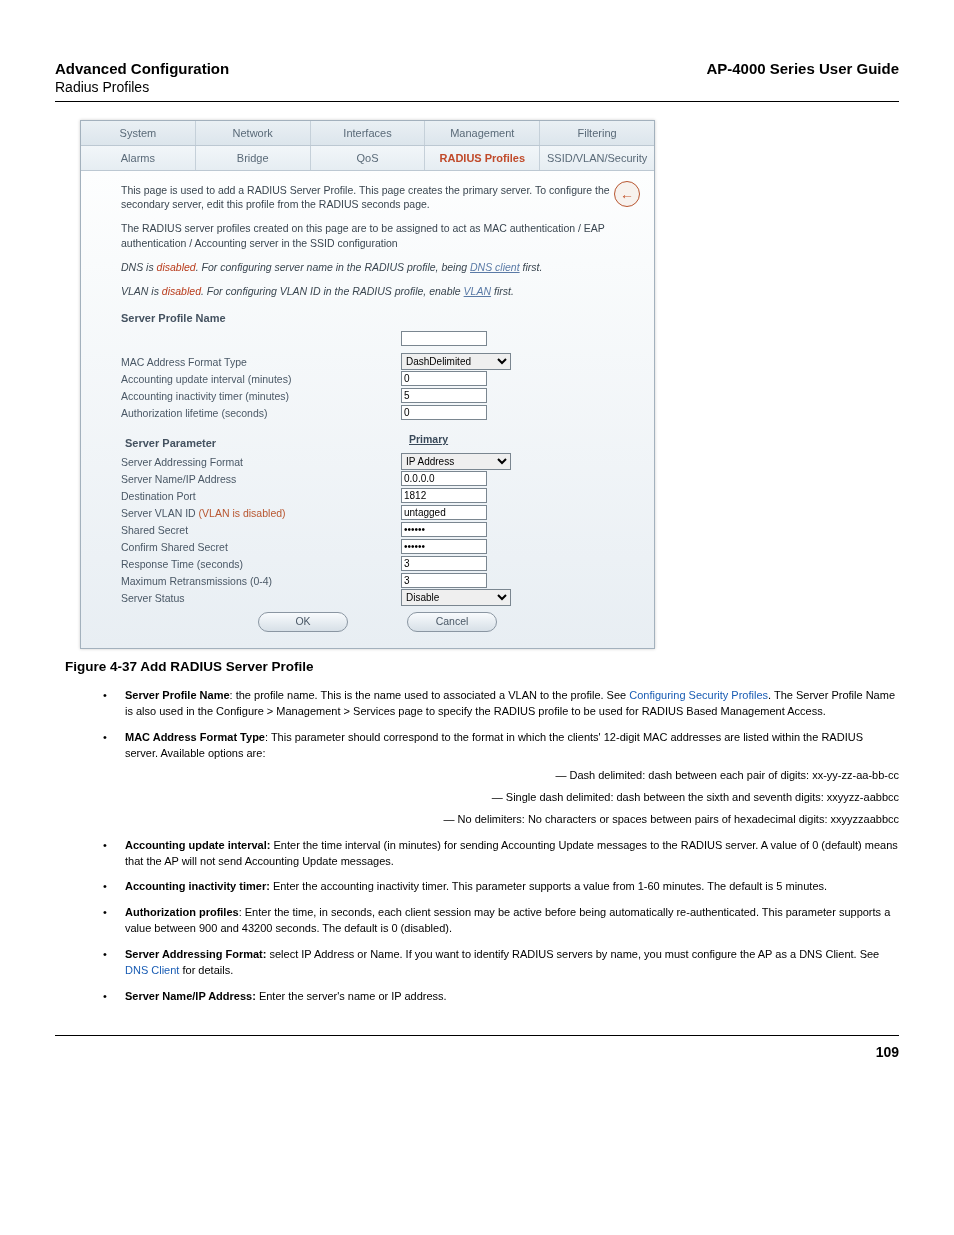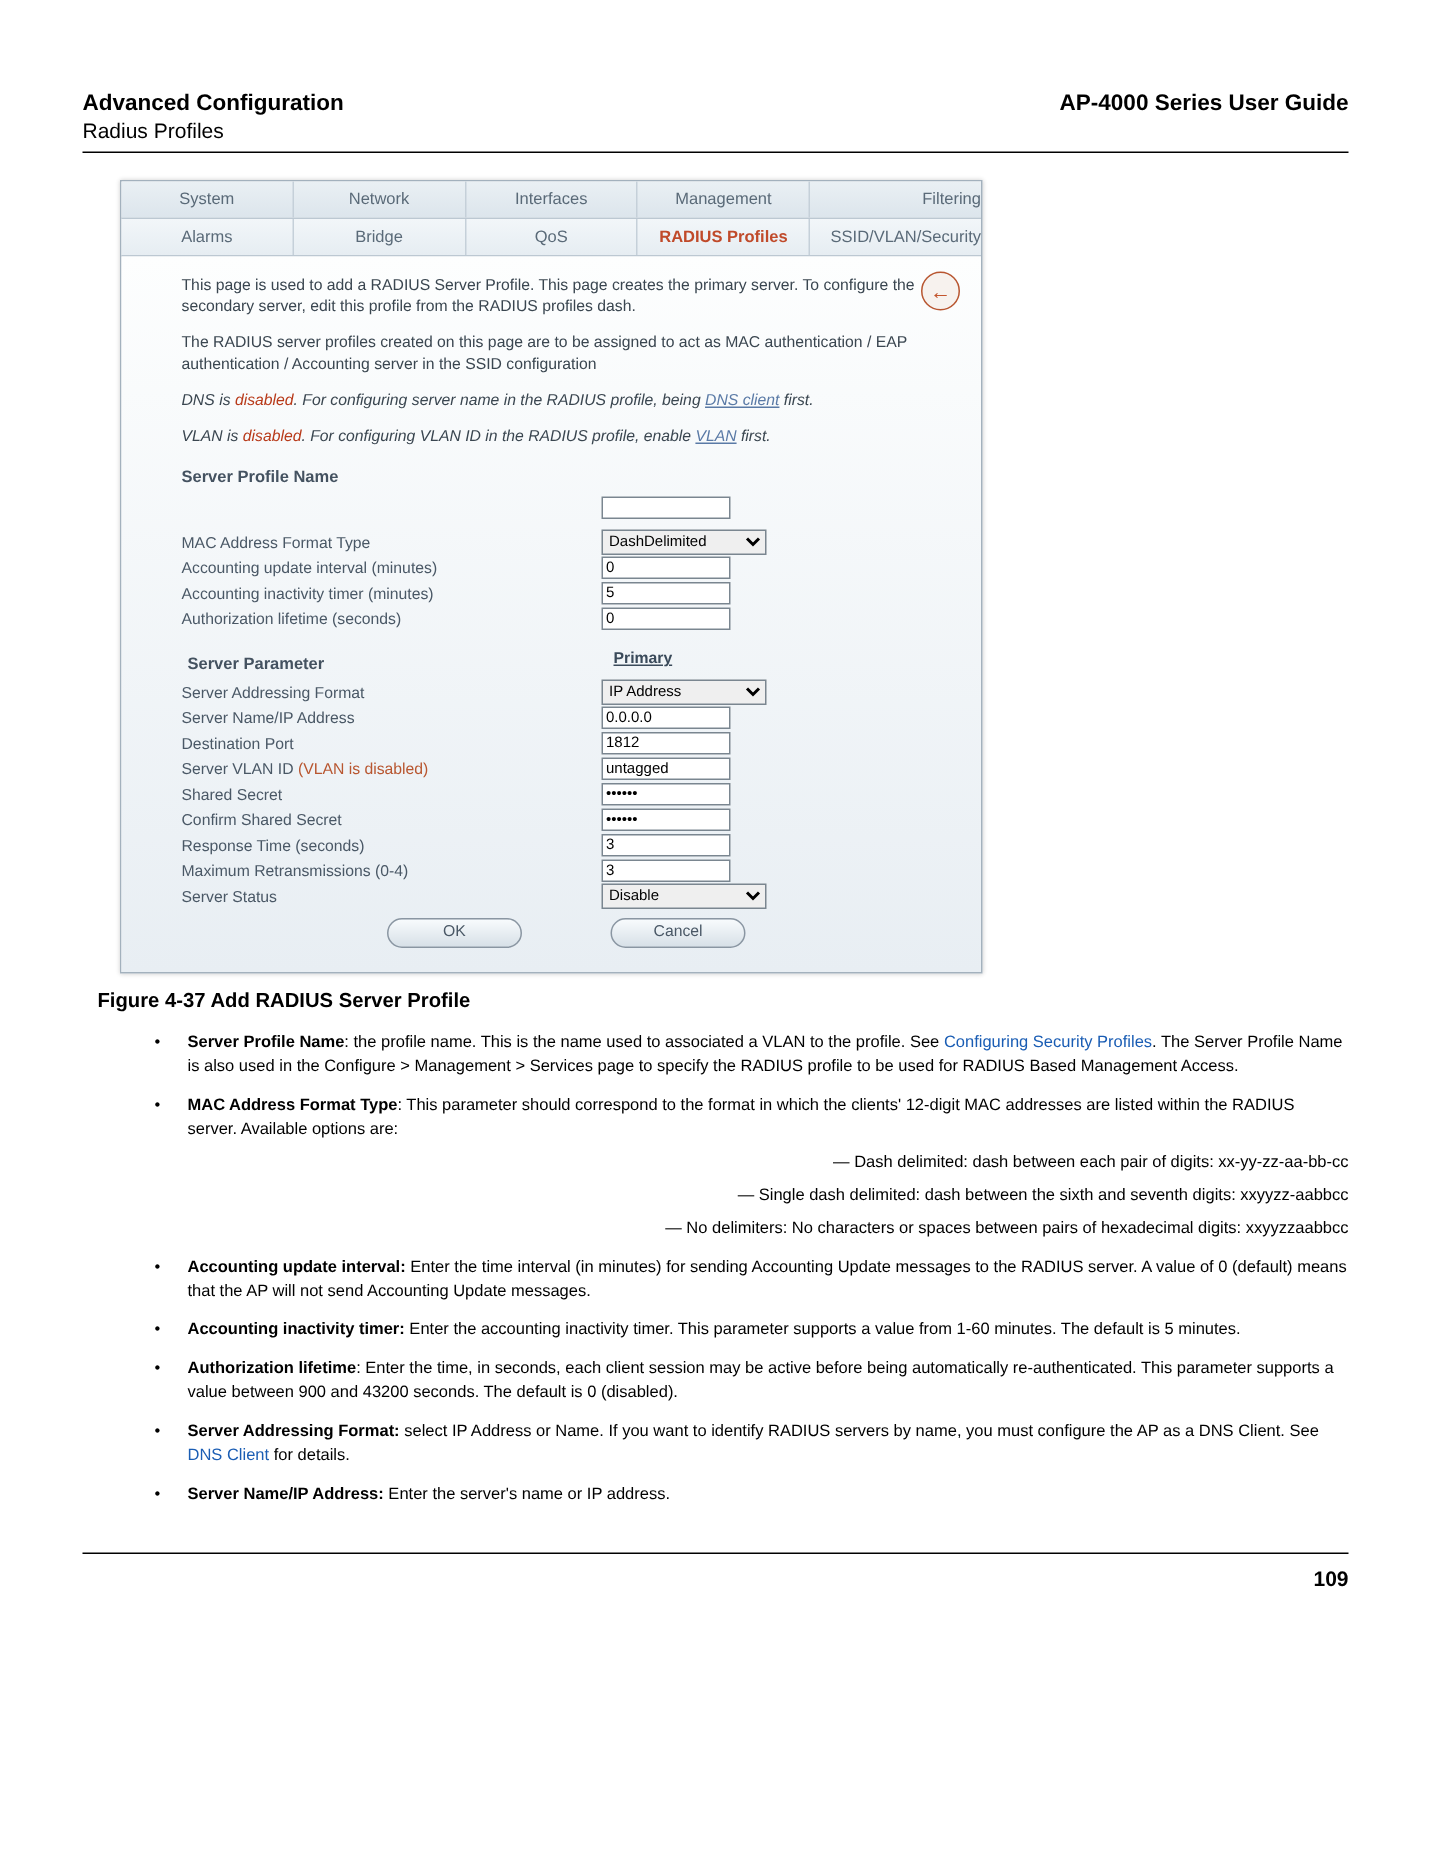--- a/index.html
+++ b/index.html
@@ -38,21 +38,21 @@
   .tabrow .tab {
     flex: 1;
     text-align: center;
     line-height: 24px;
     color: #5a6a78;
     border-right: 1px solid #c5d0d9;
     font-size: 11px;
   }
   .tabrow.row2 { background: linear-gradient(#f2f6f9,#e6edf2); }
   .tabrow .tab.active { color: #c04a2a; font-weight: bold; }
-  .tabrow .tab:last-child { border-right: none; text-align: right; }
+  .tabrow .tab:last-child { border-right: none; }
 
   .pane {
     background: linear-gradient(#fdfefe,#e8eef3);
     padding: 12px 20px 14px 40px;
     color: #3a4650;
     position: relative;
   }
   .back-circle {
     position: absolute;
     top: 10px; right: 14px;
@@ -125,21 +125,21 @@
     <div class="tab">Alarms</div>
     <div class="tab">Bridge</div>
     <div class="tab">QoS</div>
     <div class="tab active">RADIUS Profiles</div>
     <div class="tab">SSID/VLAN/Security</div>
   </div>
 
   <div class="pane">
     <div class="back-circle">←</div>
 
-    <div class="intro">This page is used to add a RADIUS Server Profile. This page creates the primary server. To configure the secondary server, edit this profile from the RADIUS profiles dash.</div>
+    <div class="intro">This page is used to add a RADIUS Server Profile. This page creates the primary server. To configure the secondary server, edit this profile from the RADIUS seconds page.</div>
     <div class="intro">The RADIUS server profiles created on this page are to be assigned to act as MAC authentication / EAP authentication / Accounting server in the SSID configuration</div>
     <div class="intro">
       <em><span>DNS is </span><span class="disabled">disabled</span><span>. For configuring server name in the RADIUS profile, being </span><span class="linky">DNS client</span><span> first.</span></em>
     </div>
     <div class="intro">
       <em><span>VLAN is </span><span class="disabled">disabled</span><span>. For configuring VLAN ID in the RADIUS profile, enable </span><span class="linky">VLAN</span><span> first.</span></em>
     </div>
 
     <div class="form-section-title">Server Profile Name</div>
 
@@ -228,21 +228,21 @@
       <li>No delimiters: No characters or spaces between pairs of hexadecimal digits: xxyyzzaabbcc</li>
     </ul>
   </li>
   <li>
     <span class="term">Accounting update interval:</span><span> Enter the time interval (in minutes) for sending Accounting Update messages to the RADIUS server. A value of 0 (default) means that the AP will not send Accounting Update messages.</span>
   </li>
   <li>
     <span class="term">Accounting inactivity timer:</span><span> Enter the accounting inactivity timer. This parameter supports a value from 1-60 minutes. The default is 5 minutes.</span>
   </li>
   <li>
-    <span class="term">Authorization lifetime</span><span>: Enter the time, in seconds, each client session may be active before being automatically re-authenticated. This parameter supports a value between 900 and 43200 seconds. The default is 0 (disabled).</span>
+    <span class="term">Authorization profiles</span><span>: Enter the time, in seconds, each client session may be active before being automatically re-authenticated. This parameter supports a value between 900 and 43200 seconds. The default is 0 (disabled).</span>
   </li>
   <li>
     <span class="term">Server Addressing Format:</span><span> select IP Address or Name. If you want to identify RADIUS servers by name, you must configure the AP as a DNS Client. See </span><span class="link">DNS Client</span><span> for details.</span>
   </li>
   <li>
     <span class="term">Server Name/IP Address:</span><span> Enter the server's name or IP address.</span>
   </li>
 </ul>
 
 <div class="page-num">109</div>

